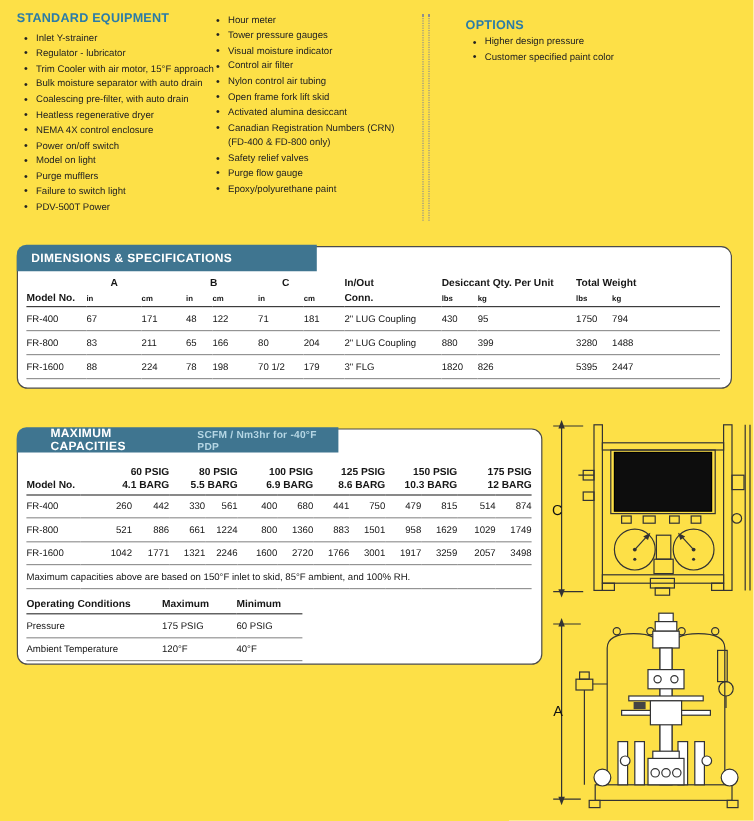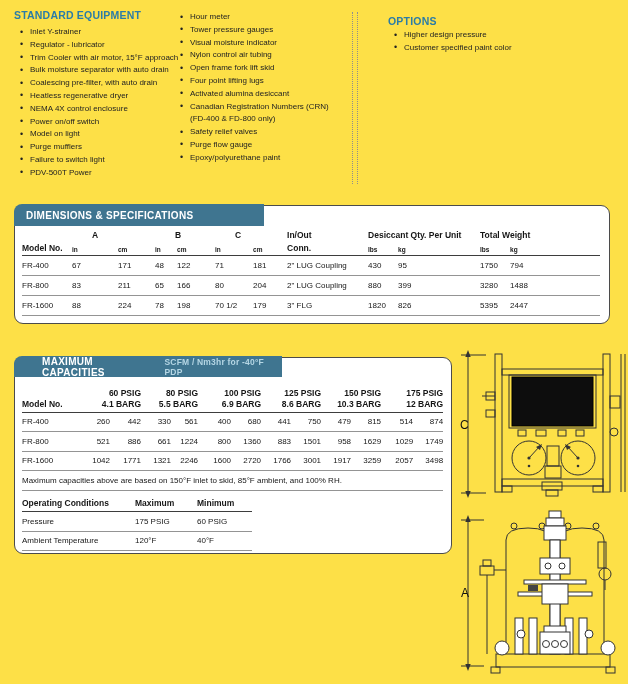--- a/index.html
+++ b/index.html
@@ -60,23 +60,23 @@
     <li>Model on light</li>
     <li>Purge mufflers</li>
     <li>Failure to switch light</li>
     <li>PDV-500T Power</li>
   </ul>
 
   <ul class="bullets" style="left:179px; top:11px; width:156px;">
     <li>Hour meter</li>
     <li>Tower pressure gauges</li>
     <li>Visual moisture indicator</li>
+    <li>Control air filter</li>
     <li>Nylon control air tubing</li>
     <li>Open frame fork lift skid</li>
-    <li>Four point lifting lugs</li>
     <li>Activated alumina desiccant</li>
     <li>Canadian Registration Numbers (CRN) (FD-400 &amp; FD-800 only)</li>
     <li>Safety relief valves</li>
     <li>Purge flow gauge</li>
     <li>Epoxy/polyurethane paint</li>
   </ul>
 
   <div class="dotted-div"></div>
 
   <div class="sec-title" style="left:388px; top:15px;">OPTIONS</div>

